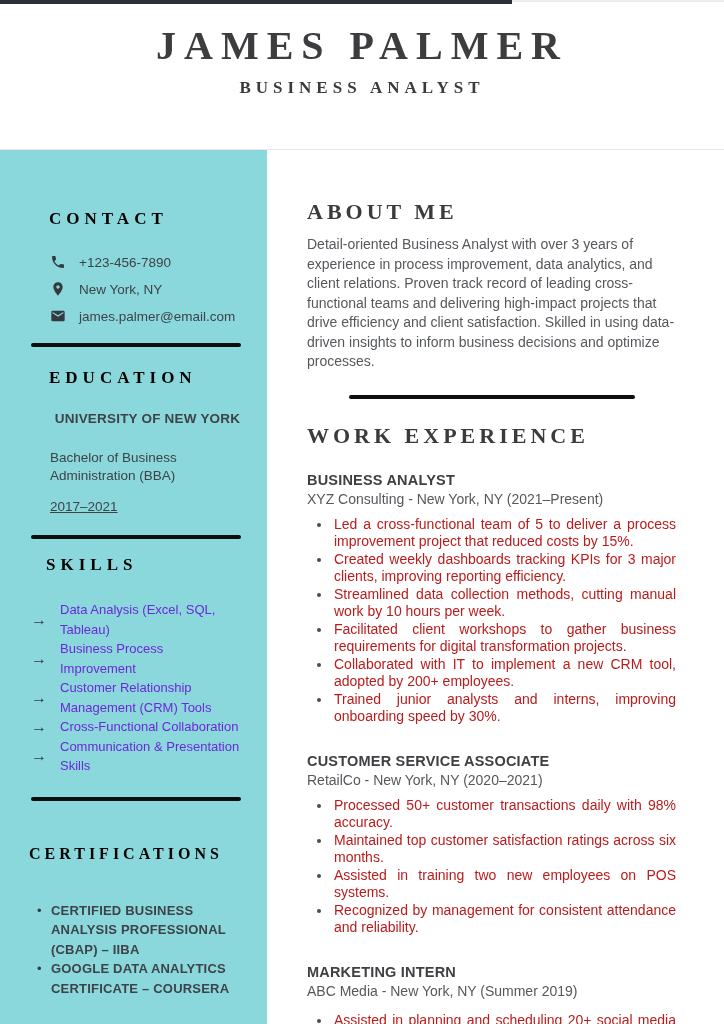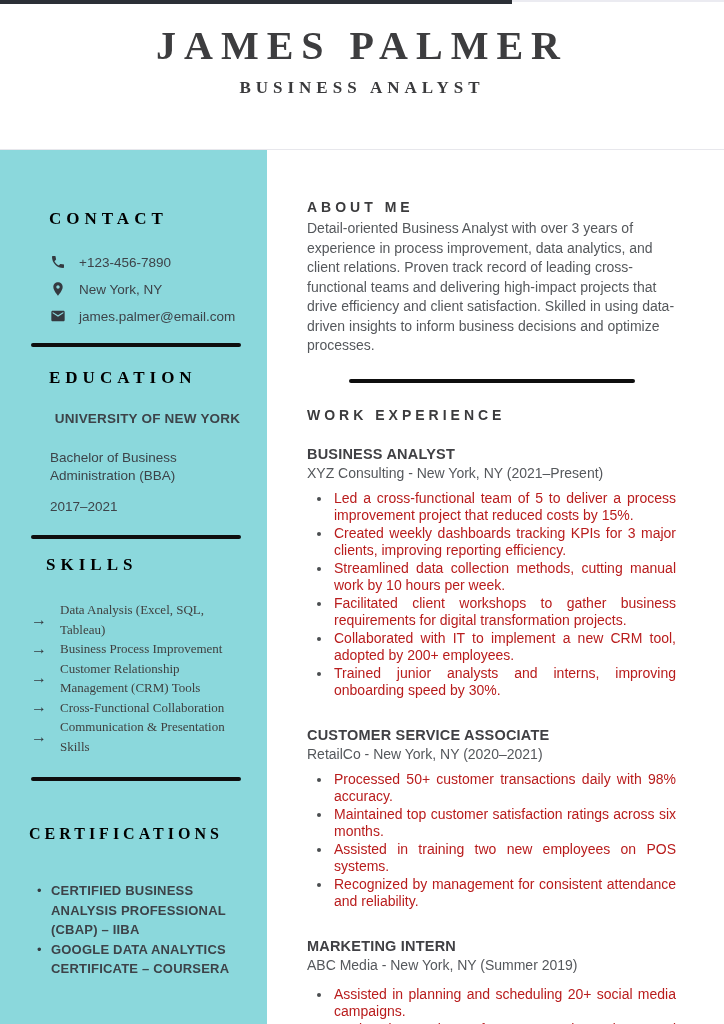--- a/index.html
+++ b/index.html
@@ -84,48 +84,48 @@
   .bar {
     height: 4px; background: #0e0e0e;
     width: 210px; border-radius: 2px;
   }
   .bar-side1 { margin-top: 19px; }
   .bar-side2 { margin-top: 19px; }
   .bar-side3 { margin-top: 21px; }
   .edu-block { margin: 22px 0 0 19px; font-size: 13.5px; color: #3d4349; line-height: 18px; }
   .edu-school { font-weight: bold; letter-spacing: 0.2px; margin-bottom: 21px; text-align: center; }
   .edu-degree { width: 160px; }
-  .edu-years { margin-top: 13px; }
+  .edu-years { margin-top: 13px; text-decoration: underline; }
   .skills-list { margin: 25px 0 0 0; list-style: none; }
   .skill-row { display: flex; align-items: center; margin-bottom: 0; }
   .skill-arrow {
     flex: 0 0 20px; width: 20px;
     font-weight: bold; font-size: 16px; color: #343a40;
     margin-right: 9px; text-align: left;
   }
-  .skill-text { font-size: 13px; line-height: 19.5px; color: #404040; max-width: 182px; font-family: Liberation Serif, serif; }
+  .skill-text { font-size: 13px; line-height: 19.5px; color: #6d28d9; max-width: 182px; }
   .certs-list { margin: 38px 0 0 6px; list-style: none; }
   .cert-item { display: flex; margin-bottom: 0; }
   .cert-dot { flex: 0 0 14px; color: #343a40; font-size: 13px; line-height: 19.5px; }
   .cert-text {
     font-weight: bold; font-size: 13px; line-height: 19.5px;
     color: #3d4349; max-width: 180px; letter-spacing: 0.2px;
   }
   
   .main-heading {
-    font-family: Liberation Sans, sans-serif;
+    font-family: Liberation Serif, serif;
     font-weight: bold;
-    font-size: 14px;
+    font-size: 22px;
     letter-spacing: 4px;
     color: #3b3b3d;
   }
   .h-about { margin-top: 49px; }
   .h-work { margin-top: 24px; }
   .about-text {
-    margin-top: 4px;
+    margin-top: 10px;
     font-size: 14px;
     line-height: 19.5px;
     color: #55585c;
   }
   .bar-main {
     width: 286px;
     margin: 23px auto 0 auto;
   }
   .job { margin-top: 23px; }
   .job + .job { margin-top: 27px; }

